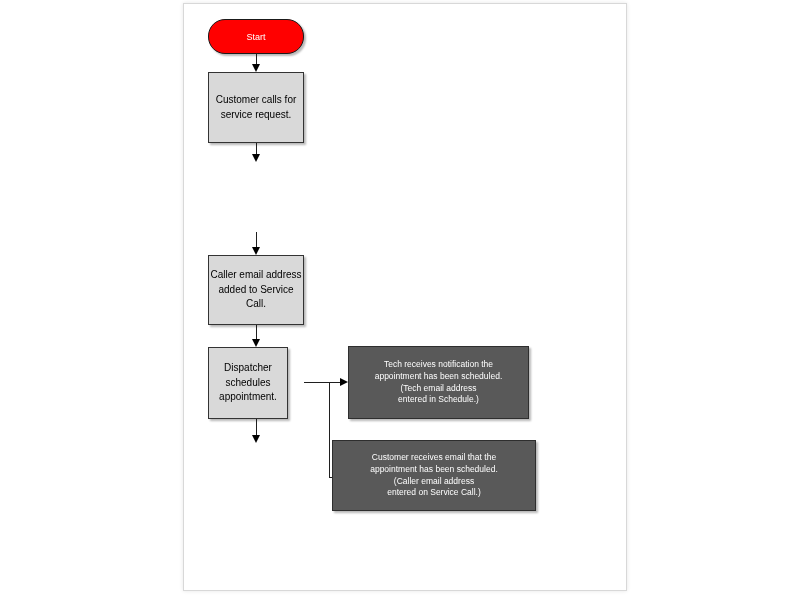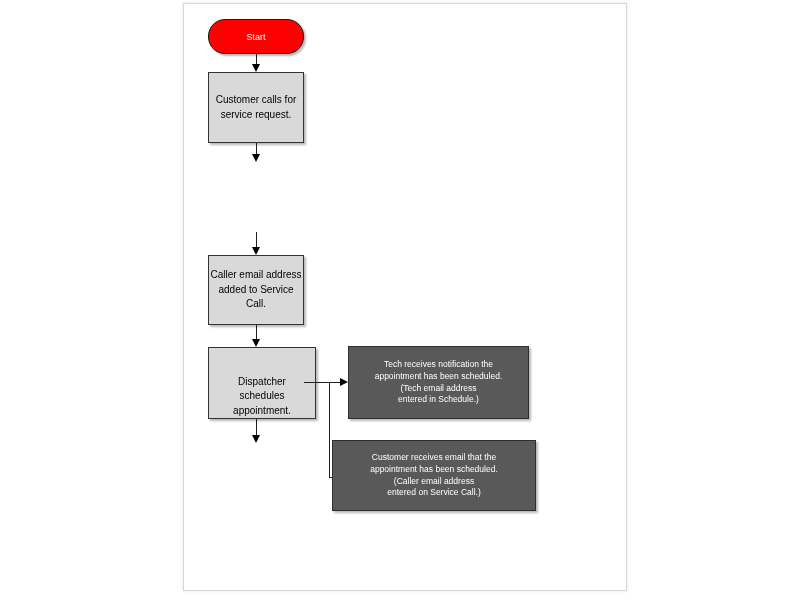--- a/index.html
+++ b/index.html
@@ -47,21 +47,21 @@
     border: 1.5px solid #2e2e2e;
     color: #ffffff;
     font-size: 8.5px;
     line-height: 1.4;
     padding: 0 16px;
   }
   #start   { left: 208px; top: 19px;  width: 96px; height: 35px; }
   #box1    { left: 208px; top: 72px;  width: 96px; height: 71px; }
   #box2    { left: 208px; top: 162px; width: 96px; height: 70px; }
   #box3    { left: 208px; top: 255px; width: 96px; height: 70px; }
-  #box4    { left: 208px; top: 347px; width: 108px; height: 72px; align-items: flex-end; }
+  #box4    { left: 208px; top: 347px; width: 80px; height: 72px; }
   #end     { left: 208px; top: 443px; width: 96px; height: 33px; }
   #note1   { left: 348px; top: 346px; width: 181px; height: 73px; }
   #note2   { left: 332px; top: 440px; width: 204px; height: 71px; }
 
   .vline, .hline { position: absolute; background: #1f1f1f; }
   .vline { width: 1px; }
   .hline { height: 1px; }
   .arrow-down, .arrow-right { position: absolute; width: 0; height: 0; }
   .arrow-down {
     border-left: 4.5px solid transparent;

